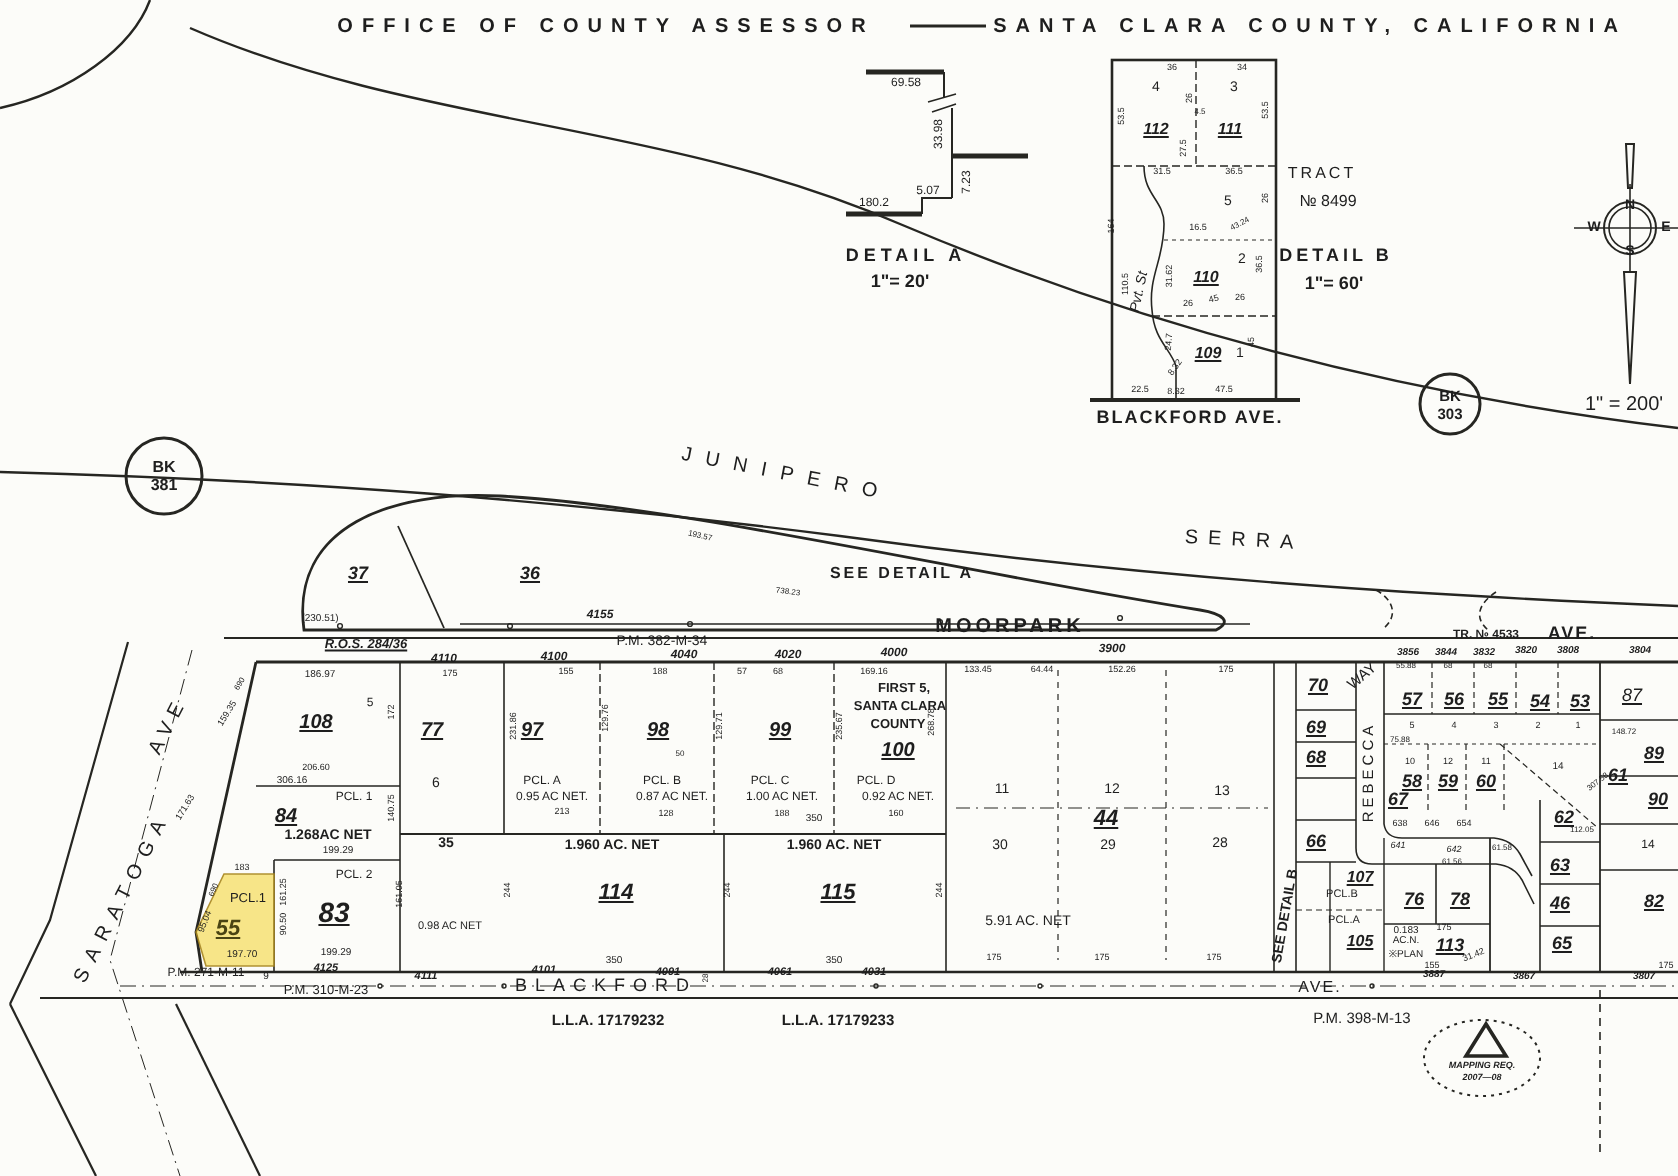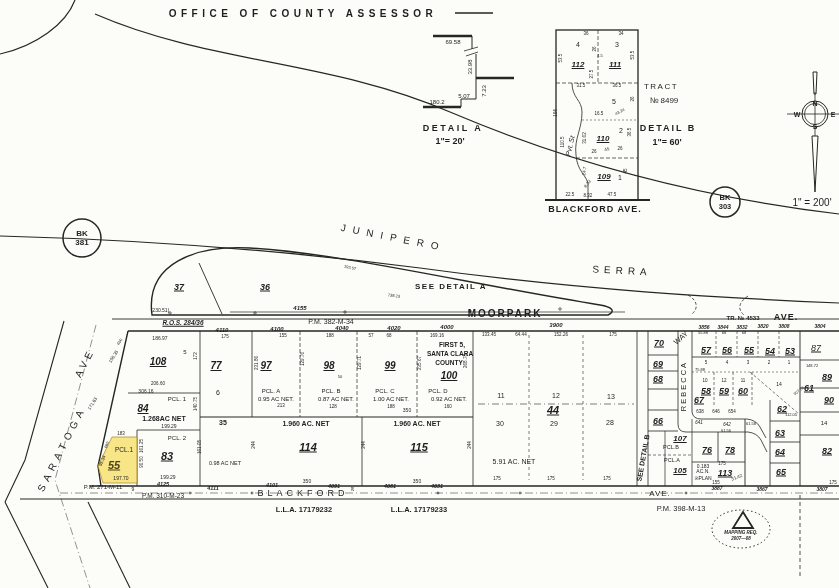--- a/index.html
+++ b/index.html
@@ -161,20 +161,21 @@
     <g>
       <ellipse cx="741" cy="529" rx="29" ry="19" stroke-width="1" stroke-dasharray="1.5,2.5"></ellipse>
       <path d="M743,512 L733,528 L753,528 Z" stroke-width="1.8" fill="#ffffff"></path>
     </g>
 
     <polygon points="112,437 137,437 137,483 103,483 98,466" fill="#f7e37c" stroke="#a8861c" stroke-width="0.8" opacity="0.9"></polygon>
   </svg>
 
   <div id="label-layer">
       <span class="lbl" style="left: 303px; top: 14px; font-size: 10px; transform: translate(-50%, -50%) rotate(0deg); font-weight: bold; letter-spacing: 4.5px;">OFFICE OF COUNTY ASSESSOR</span>
+      <span class="lbl" style="left: 655px; top: 14px; font-size: 10px; transform: translate(-50%, -50%) rotate(0deg); font-weight: bold; letter-spacing: 4.5px;">SANTA CLARA COUNTY, CALIFORNIA</span>
       <span class="lbl" style="left: 453px; top: 42px; font-size: 6px; transform: translate(-50%, -50%) rotate(0deg);">69.58</span>
       <span class="lbl" style="left: 470px; top: 67px; font-size: 6px; transform: translate(-50%, -50%) rotate(-90deg);">33.98</span>
       <span class="lbl" style="left: 484px; top: 91px; font-size: 6px; transform: translate(-50%, -50%) rotate(-90deg);">7.23</span>
       <span class="lbl" style="left: 464px; top: 96px; font-size: 6px; transform: translate(-50%, -50%) rotate(0deg);">5.07</span>
       <span class="lbl" style="left: 437px; top: 102px; font-size: 6px; transform: translate(-50%, -50%) rotate(0deg);">180.2</span>
       <span class="lbl" style="left: 453px; top: 128px; font-size: 9px; transform: translate(-50%, -50%) rotate(0deg); font-weight: bold; letter-spacing: 2.5px;">DETAIL A</span>
       <span class="lbl" style="left: 450px; top: 141px; font-size: 9px; transform: translate(-50%, -50%) rotate(0deg); font-weight: bold;">1"= 20'</span>
       <span class="lbl" style="left: 586px; top: 34px; font-size: 4.5px; transform: translate(-50%, -50%) rotate(0deg);">36</span>
       <span class="lbl" style="left: 621px; top: 34px; font-size: 4.5px; transform: translate(-50%, -50%) rotate(0deg);">34</span>
       <span class="lbl" style="left: 578px; top: 44px; font-size: 7px; transform: translate(-50%, -50%) rotate(0deg);">4</span>
@@ -286,21 +287,21 @@
       <span class="lbl" style="left: 438px; top: 391px; font-size: 6px; transform: translate(-50%, -50%) rotate(0deg);">PCL. D</span>
       <span class="lbl" style="left: 449px; top: 399px; font-size: 6px; transform: translate(-50%, -50%) rotate(0deg);">0.92 AC NET.</span>
       <span class="lbl" style="left: 448px; top: 407px; font-size: 4.5px; transform: translate(-50%, -50%) rotate(0deg);">160</span>
       <span class="lbl" style="left: 466px; top: 361px; font-size: 4.5px; transform: translate(-50%, -50%) rotate(-90deg);">268.78</span>
       <span class="lbl" style="left: 177px; top: 399px; font-size: 6px; transform: translate(-50%, -50%) rotate(0deg);">PCL. 1</span>
       <span class="lbl u" style="left: 143px; top: 409px; font-size: 10px; transform: translate(-50%, -50%) rotate(0deg); font-weight: bold; font-style: italic;">84</span>
       <span class="lbl" style="left: 164px; top: 418px; font-size: 7px; transform: translate(-50%, -50%) rotate(0deg); font-weight: bold;">1.268AC NET</span>
       <span class="lbl" style="left: 169px; top: 426px; font-size: 5px; transform: translate(-50%, -50%) rotate(0deg);">199.29</span>
       <span class="lbl" style="left: 196px; top: 404px; font-size: 4.5px; transform: translate(-50%, -50%) rotate(-90deg);">140.75</span>
       <span class="lbl" style="left: 177px; top: 438px; font-size: 6px; transform: translate(-50%, -50%) rotate(0deg);">PCL. 2</span>
-      <span class="lbl u" style="left: 167px; top: 456px; font-size: 11px; transform: translate(-50%, -50%) rotate(0deg); font-weight: bold; font-style: italic;">83</span>
+      <span class="lbl u" style="left: 167px; top: 456px; font-size: 14px; transform: translate(-50%, -50%) rotate(0deg); font-weight: bold; font-style: italic;">83</span>
       <span class="lbl" style="left: 168px; top: 477px; font-size: 5px; transform: translate(-50%, -50%) rotate(0deg);">199.29</span>
       <span class="lbl" style="left: 142px; top: 446px; font-size: 4.5px; transform: translate(-50%, -50%) rotate(-90deg);">161.25</span>
       <span class="lbl" style="left: 142px; top: 462px; font-size: 4.5px; transform: translate(-50%, -50%) rotate(-90deg);">90.50</span>
       <span class="lbl" style="left: 223px; top: 422px; font-size: 7px; transform: translate(-50%, -50%) rotate(0deg); font-weight: bold;">35</span>
       <span class="lbl" style="left: 225px; top: 464px; font-size: 5.5px; transform: translate(-50%, -50%) rotate(0deg);">0.98 AC NET</span>
       <span class="lbl" style="left: 200px; top: 447px; font-size: 4.5px; transform: translate(-50%, -50%) rotate(-90deg);">161.05</span>
       <span class="lbl" style="left: 124px; top: 450px; font-size: 6.5px; transform: translate(-50%, -50%) rotate(0deg);">PCL.1</span>
       <span class="lbl u" style="left: 114px; top: 465px; font-size: 11px; transform: translate(-50%, -50%) rotate(0deg); font-weight: bold; font-style: italic; color: rgb(74, 68, 19);">55</span>
       <span class="lbl" style="left: 121px; top: 478px; font-size: 5px; transform: translate(-50%, -50%) rotate(0deg);">197.70</span>
       <span class="lbl" style="left: 121px; top: 434px; font-size: 4.5px; transform: translate(-50%, -50%) rotate(0deg);">183</span>
@@ -371,21 +372,21 @@
       <span class="lbl" style="left: 779px; top: 384px; font-size: 5px; transform: translate(-50%, -50%) rotate(0deg);">14</span>
       <span class="lbl u" style="left: 816px; top: 348px; font-size: 9px; transform: translate(-50%, -50%) rotate(0deg); font-weight: normal; font-style: italic;">87</span>
       <span class="lbl" style="left: 812px; top: 366px; font-size: 4px; transform: translate(-50%, -50%) rotate(0deg);">148.72</span>
       <span class="lbl u" style="left: 827px; top: 377px; font-size: 9px; transform: translate(-50%, -50%) rotate(0deg); font-weight: bold; font-style: italic;">89</span>
       <span class="lbl" style="left: 799px; top: 391px; font-size: 4px; transform: translate(-50%, -50%) rotate(-38deg);">307.58</span>
       <span class="lbl u" style="left: 829px; top: 400px; font-size: 9px; transform: translate(-50%, -50%) rotate(0deg); font-weight: bold; font-style: italic;">90</span>
       <span class="lbl u" style="left: 782px; top: 409px; font-size: 9px; transform: translate(-50%, -50%) rotate(0deg); font-weight: bold; font-style: italic;">62</span>
       <span class="lbl" style="left: 791px; top: 415px; font-size: 4px; transform: translate(-50%, -50%) rotate(0deg);">112.05</span>
       <span class="lbl" style="left: 824px; top: 423px; font-size: 6px; transform: translate(-50%, -50%) rotate(0deg);">14</span>
       <span class="lbl u" style="left: 780px; top: 433px; font-size: 9px; transform: translate(-50%, -50%) rotate(0deg); font-weight: bold; font-style: italic;">63</span>
-      <span class="lbl u" style="left: 780px; top: 452px; font-size: 9px; transform: translate(-50%, -50%) rotate(0deg); font-weight: bold; font-style: italic;">64</span>
+      <span class="lbl u" style="left: 780px; top: 452px; font-size: 9px; transform: translate(-50%, -50%) rotate(0deg); font-weight: bold; font-style: italic;">46</span>
       <span class="lbl u" style="left: 827px; top: 451px; font-size: 9px; transform: translate(-50%, -50%) rotate(0deg); font-weight: bold; font-style: italic;">82</span>
       <span class="lbl u" style="left: 781px; top: 472px; font-size: 9px; transform: translate(-50%, -50%) rotate(0deg); font-weight: bold; font-style: italic;">65</span>
       <span class="lbl" style="left: 700px; top: 412px; font-size: 4.5px; transform: translate(-50%, -50%) rotate(0deg);">638</span>
       <span class="lbl" style="left: 716px; top: 412px; font-size: 4.5px; transform: translate(-50%, -50%) rotate(0deg);">646</span>
       <span class="lbl" style="left: 732px; top: 412px; font-size: 4.5px; transform: translate(-50%, -50%) rotate(0deg);">654</span>
       <span class="lbl" style="left: 699px; top: 423px; font-size: 4.5px; transform: translate(-50%, -50%) rotate(0deg); font-style: italic;">641</span>
       <span class="lbl" style="left: 727px; top: 425px; font-size: 4.5px; transform: translate(-50%, -50%) rotate(0deg); font-style: italic;">642</span>
       <span class="lbl" style="left: 751px; top: 424px; font-size: 4px; transform: translate(-50%, -50%) rotate(0deg);">61.58</span>
       <span class="lbl" style="left: 726px; top: 431px; font-size: 4px; transform: translate(-50%, -50%) rotate(0deg);">61.56</span>
       <span class="lbl u" style="left: 680px; top: 439px; font-size: 8px; transform: translate(-50%, -50%) rotate(0deg); font-weight: bold; font-style: italic;">107</span>

